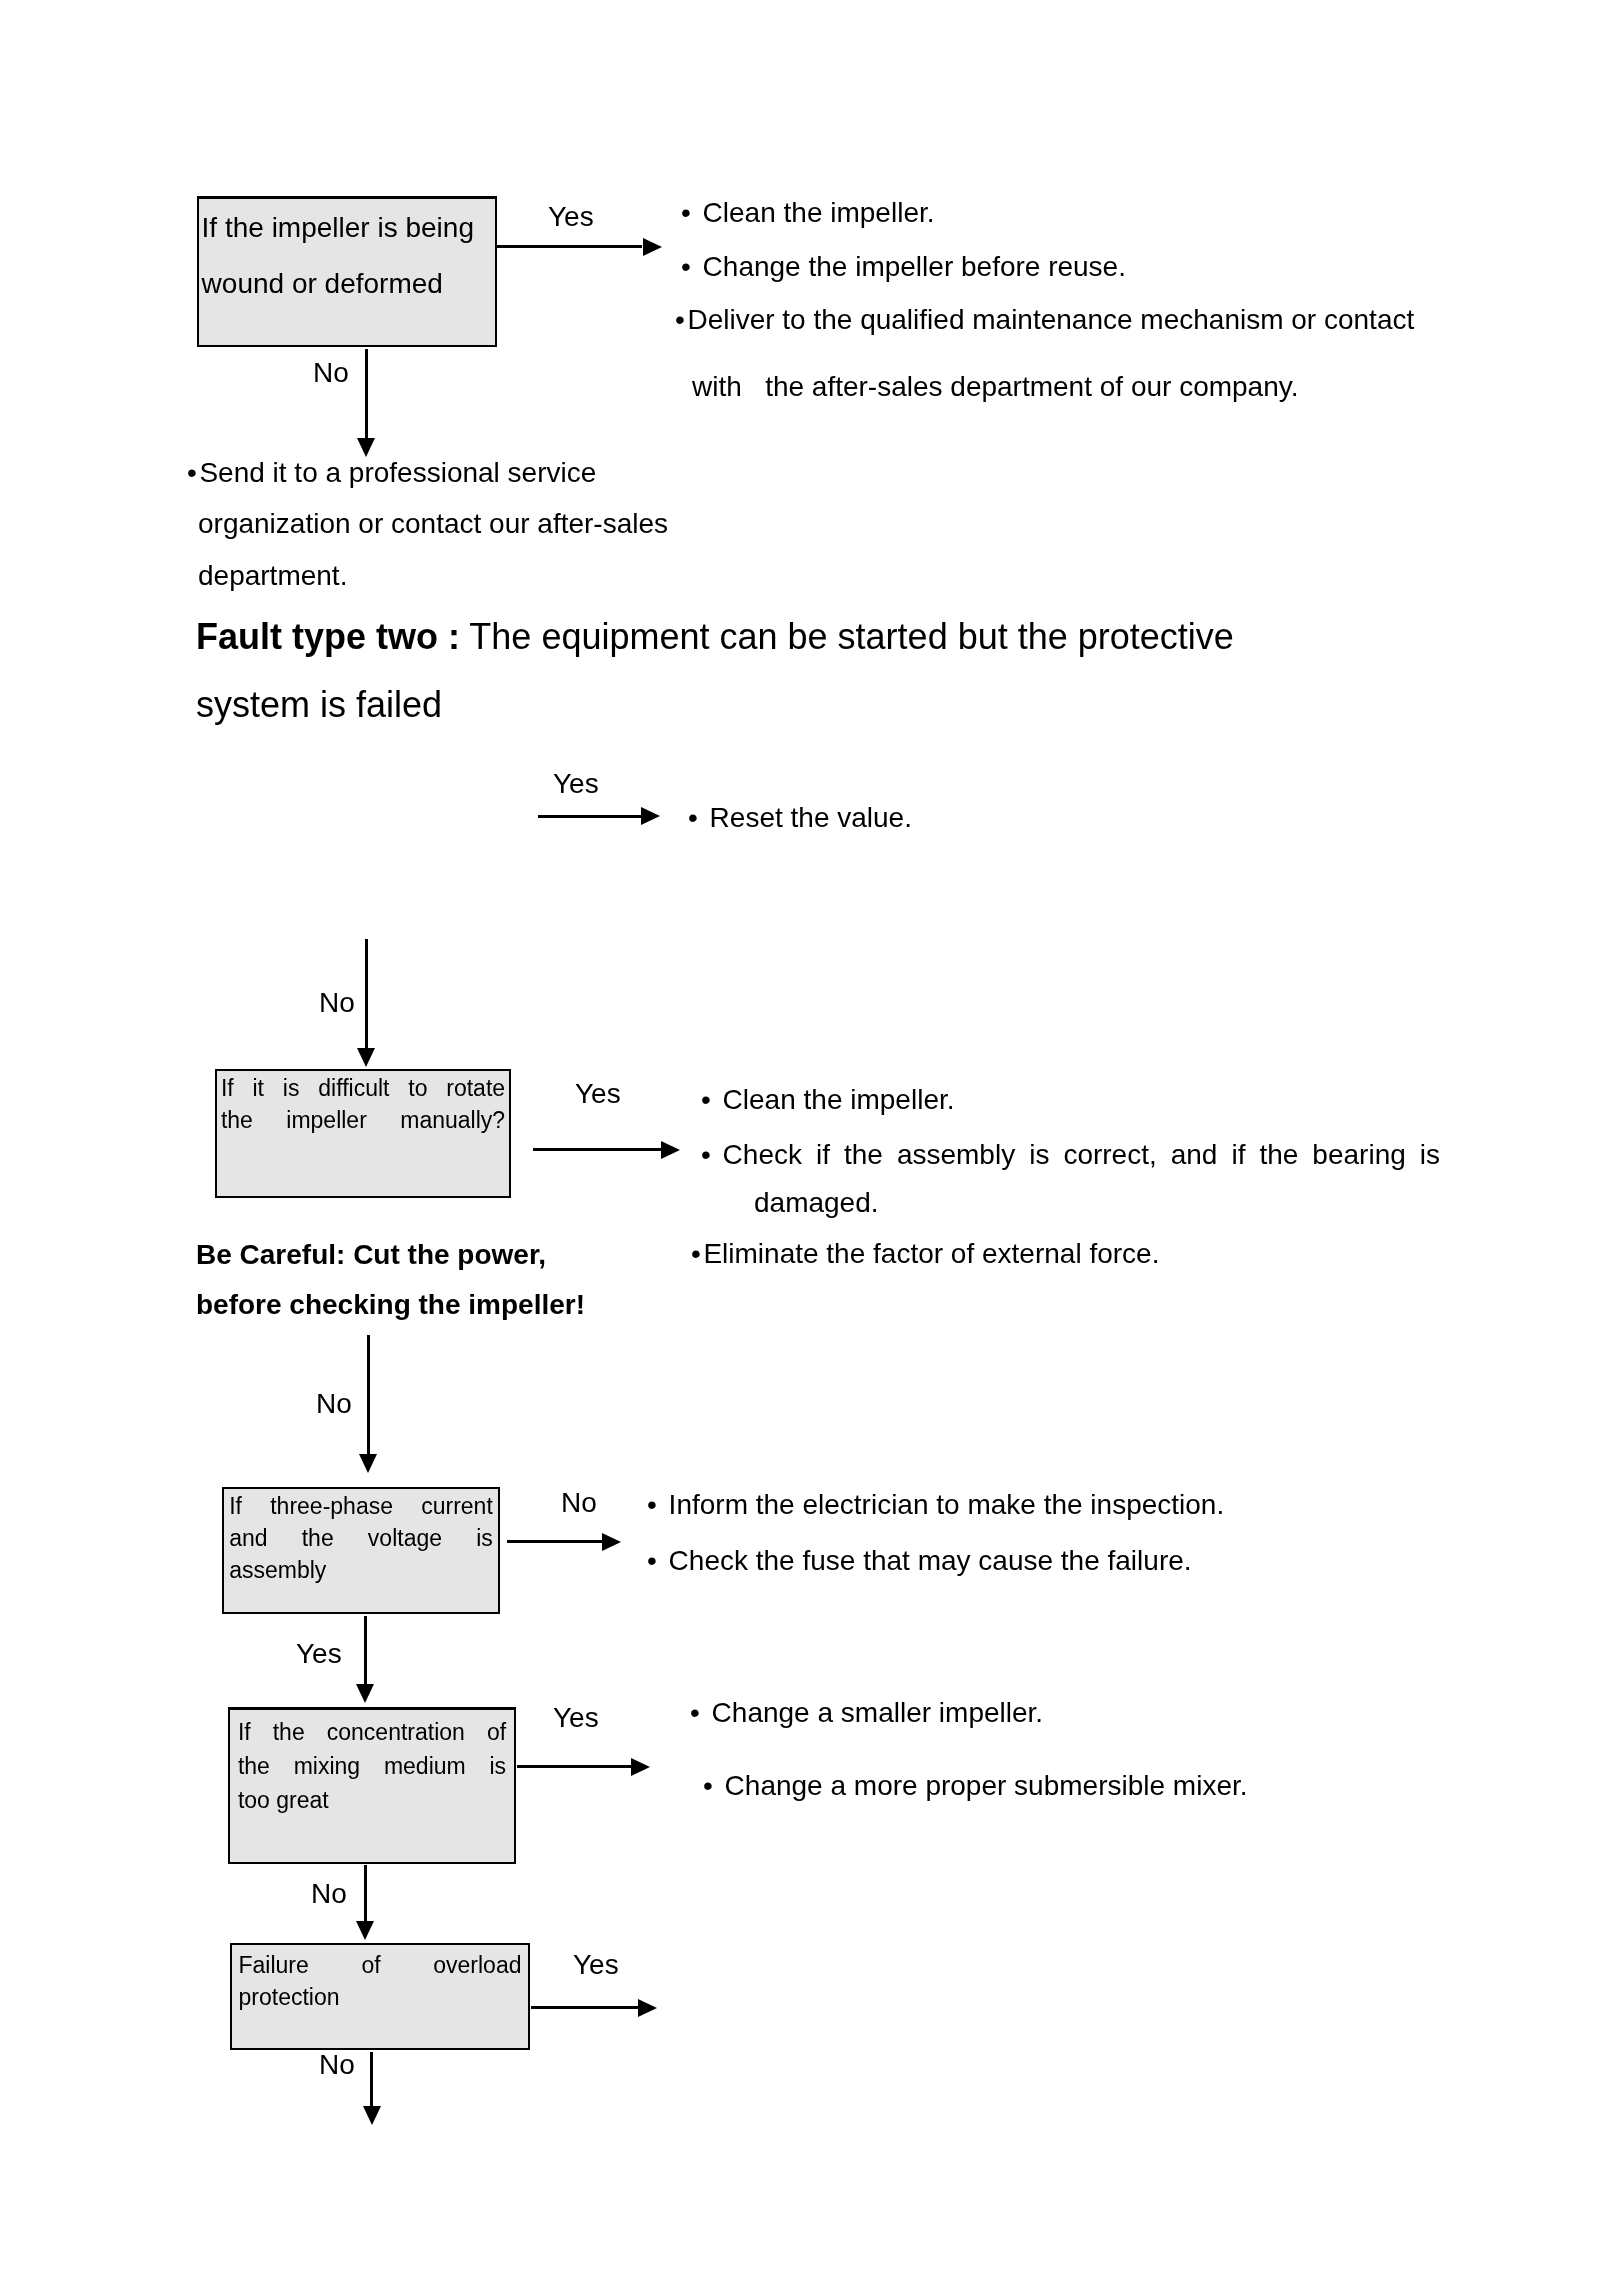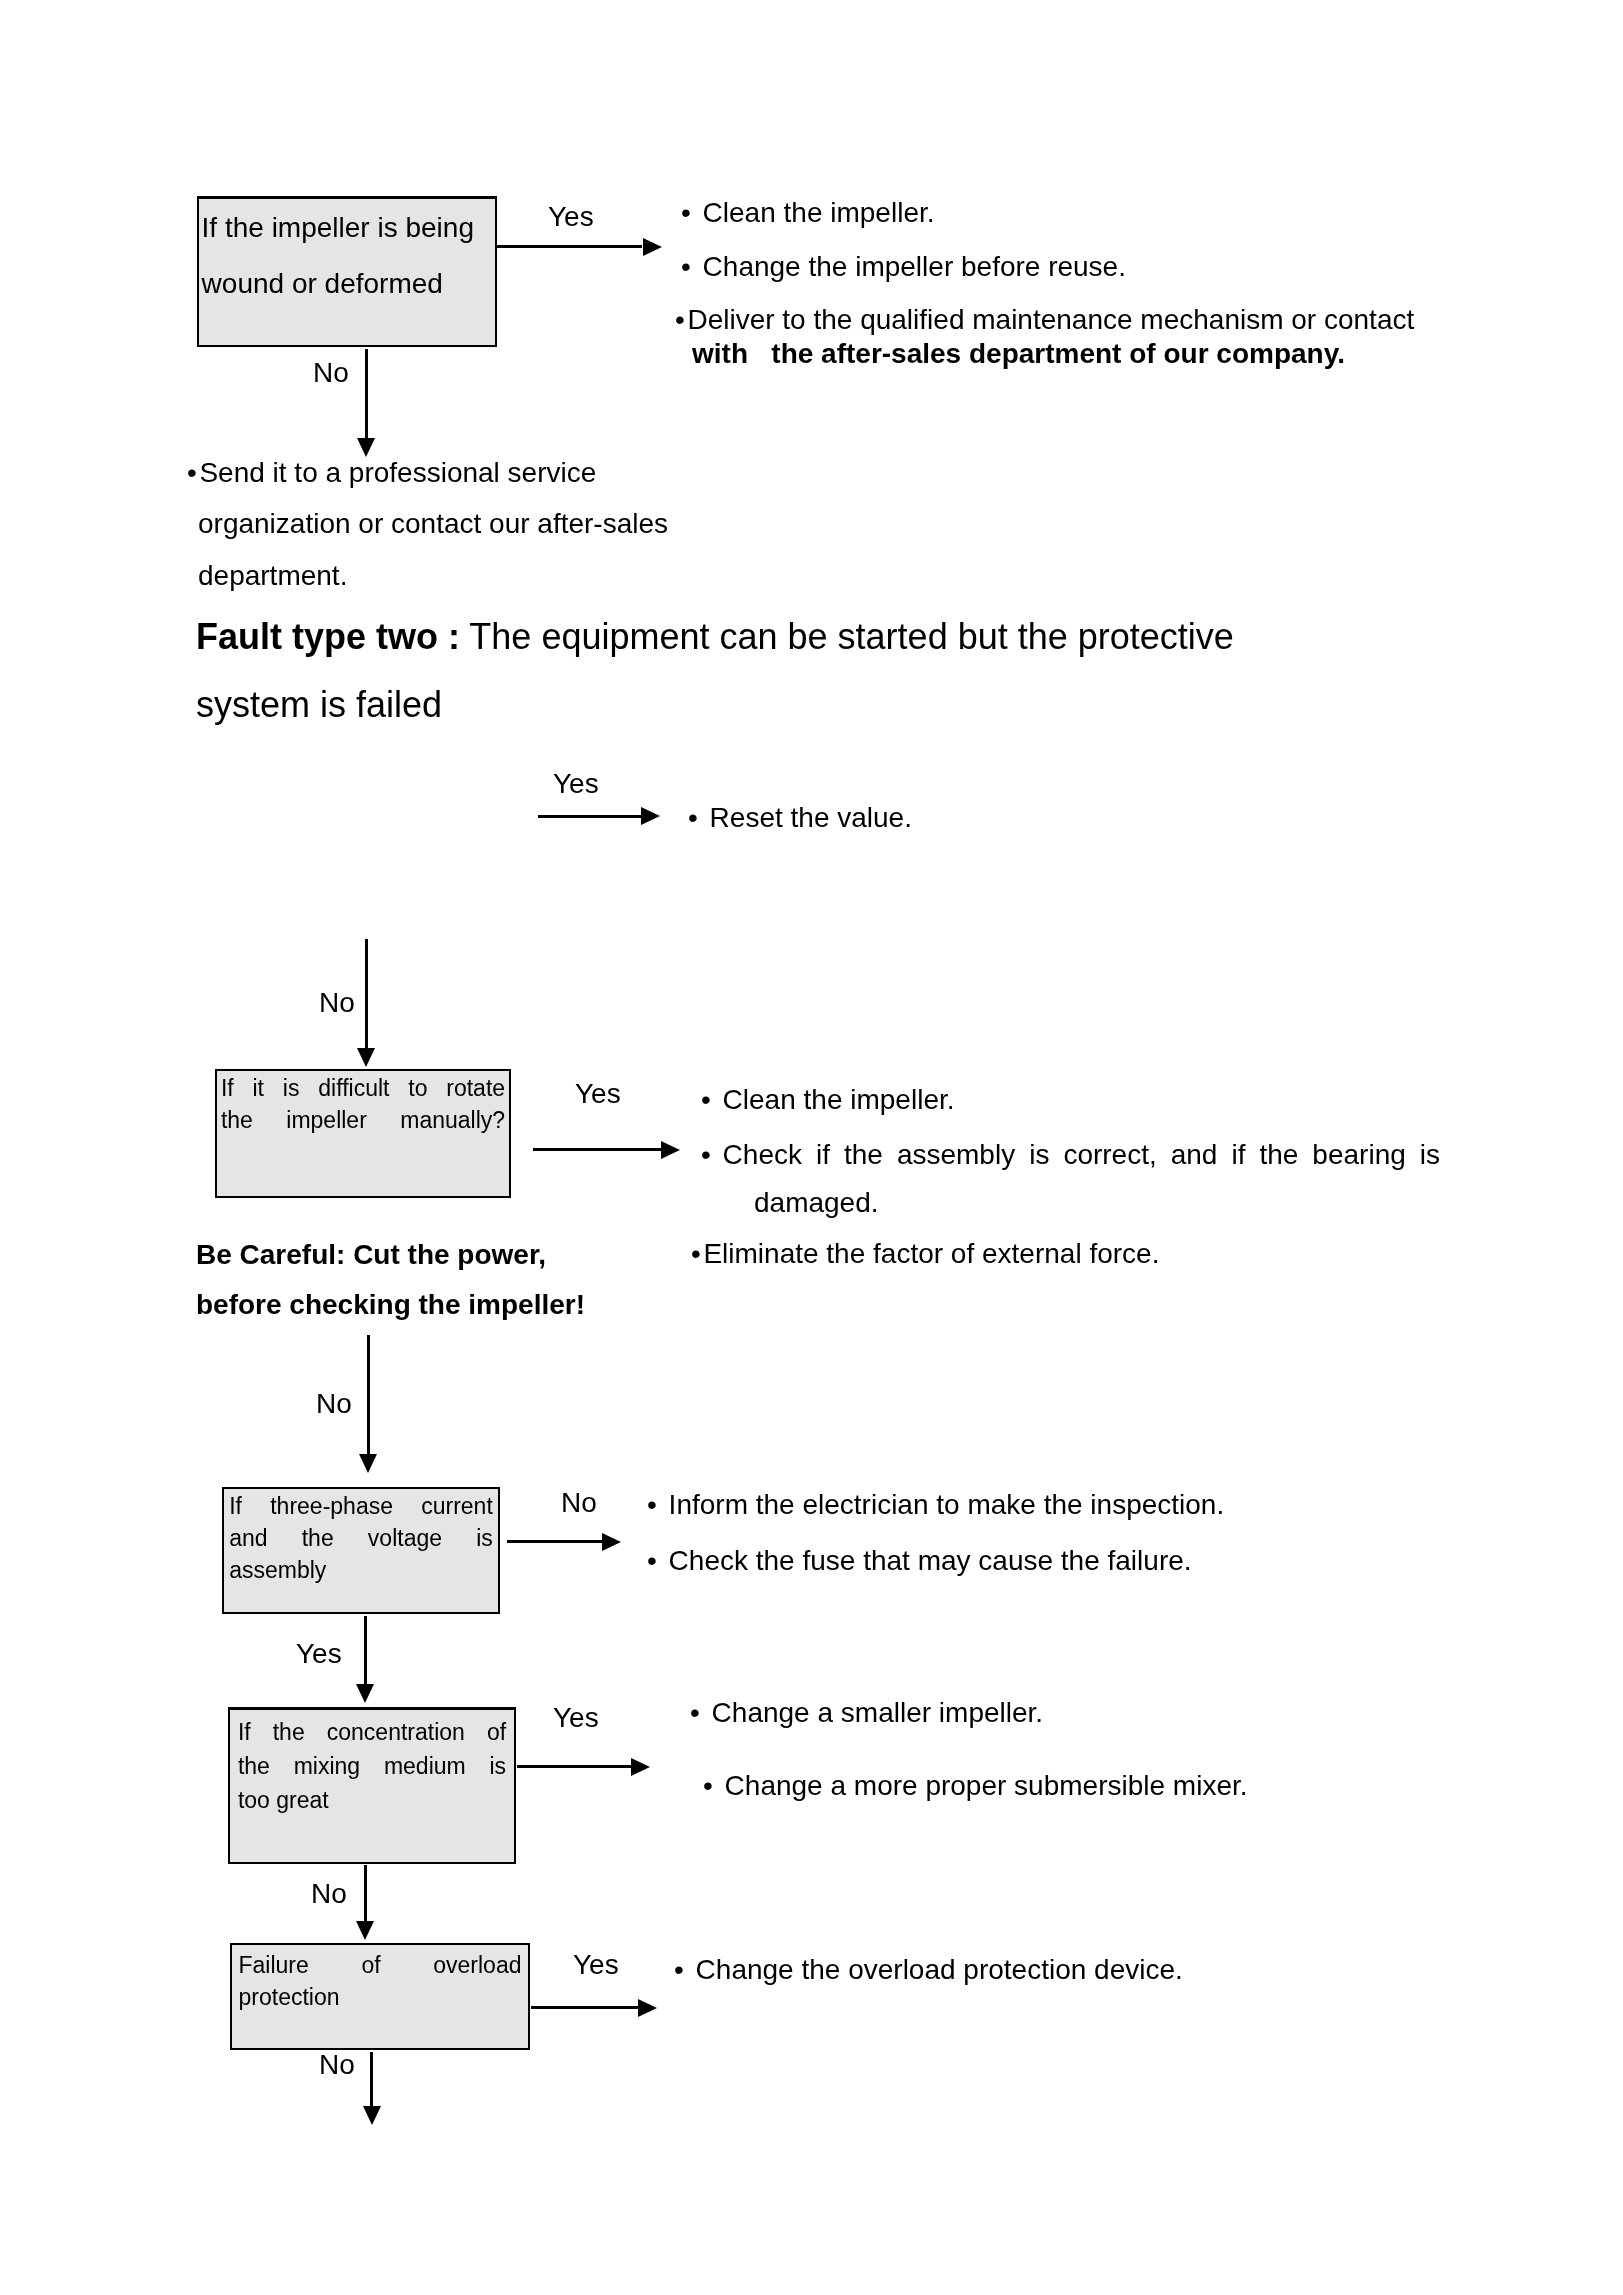--- a/index.html
+++ b/index.html
@@ -49,21 +49,21 @@
 
   <div class="bline" style="left:681px;top:197px;">
     <span class="bullet sp">•</span><span>Clean the impeller.</span>
   </div>
   <div class="bline" style="left:681px;top:251px;">
     <span class="bullet sp">•</span><span>Change the impeller before reuse.</span>
   </div>
   <div class="bline" style="left:675px;top:304px;">
     <span class="bullet tight">•</span><span>Deliver to the qualified maintenance mechanism or contact</span>
   </div>
-  <div class="bline" style="left:692px;top:338px;font-weight:bold;">
+  <div class="bline" style="left:692px;top:371px;">
     <span>with&nbsp;&nbsp;&nbsp;the after-sales department of our company.</span>
   </div>
 
   <div class="lbl" style="left:313px;top:356px;">No</div>
   <div class="vline" style="left:365px;top:349px;height:90px;"></div>
   <div class="vhead" style="left:357px;top:438px;"></div>
 
   <div class="pline" style="left:187px;top:457px;">
     <span class="bullet tight">•</span><span>Send it to a professional service</span>
   </div>
@@ -161,22 +161,19 @@
 
   <div class="box fs41" style="left:230px;top:1943px;width:300px;height:107px;padding:3.9px 6.5px;border-top-width:2.6px;">
     <div class="ln lh49 jl">Failure of overload</div>
     <div class="ln lh49">protection</div>
   </div>
 
   <div class="lbl" style="left:573px;top:1948px;">Yes</div>
   <div class="hline" style="left:531px;top:2006px;width:107px;"></div>
   <div class="hhead" style="left:638px;top:1999px;"></div>
 
-  <div class="bline" style="left:674px;top:1954px;">
-    <span class="bullet sp">•</span><span>Change the overload protection device.</span>
-  </div>
 
   <div class="lbl" style="left:319px;top:2048px;">No</div>
   <div class="vline" style="left:370px;top:2052px;height:54px;"></div>
   <div class="vhead" style="left:363px;top:2106px;"></div>
 
 </div>
 
 
 </body></html>

